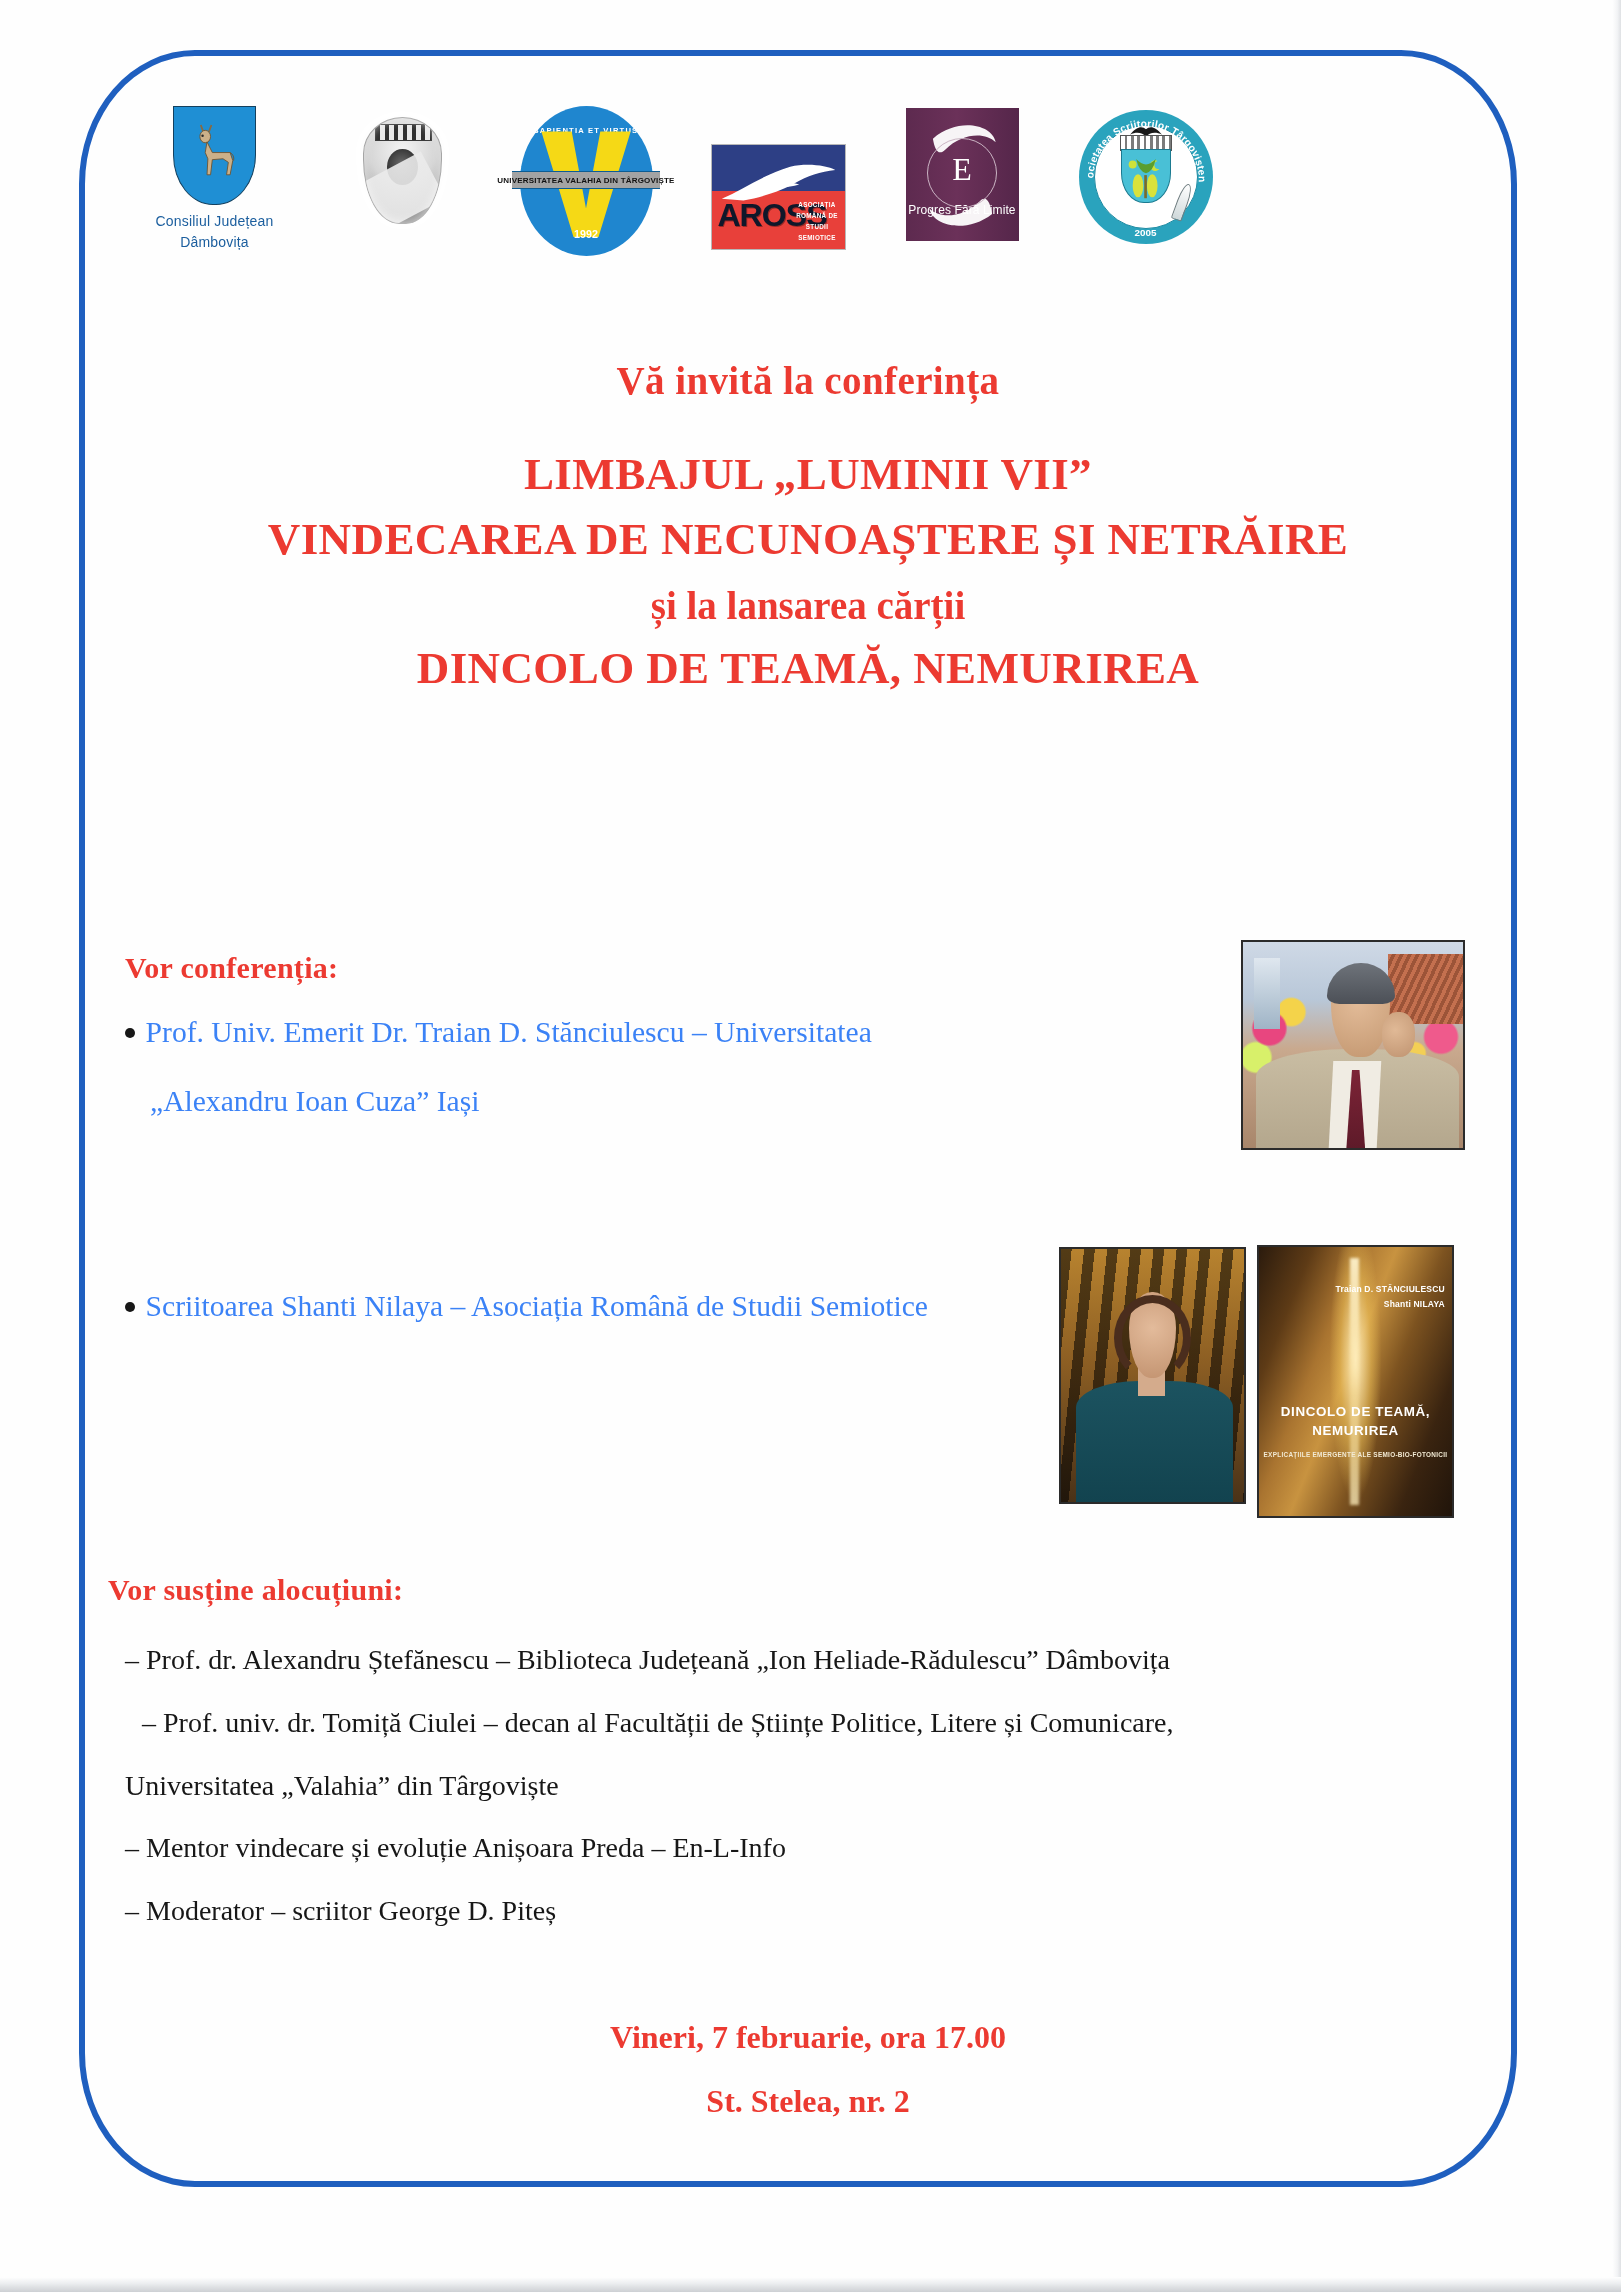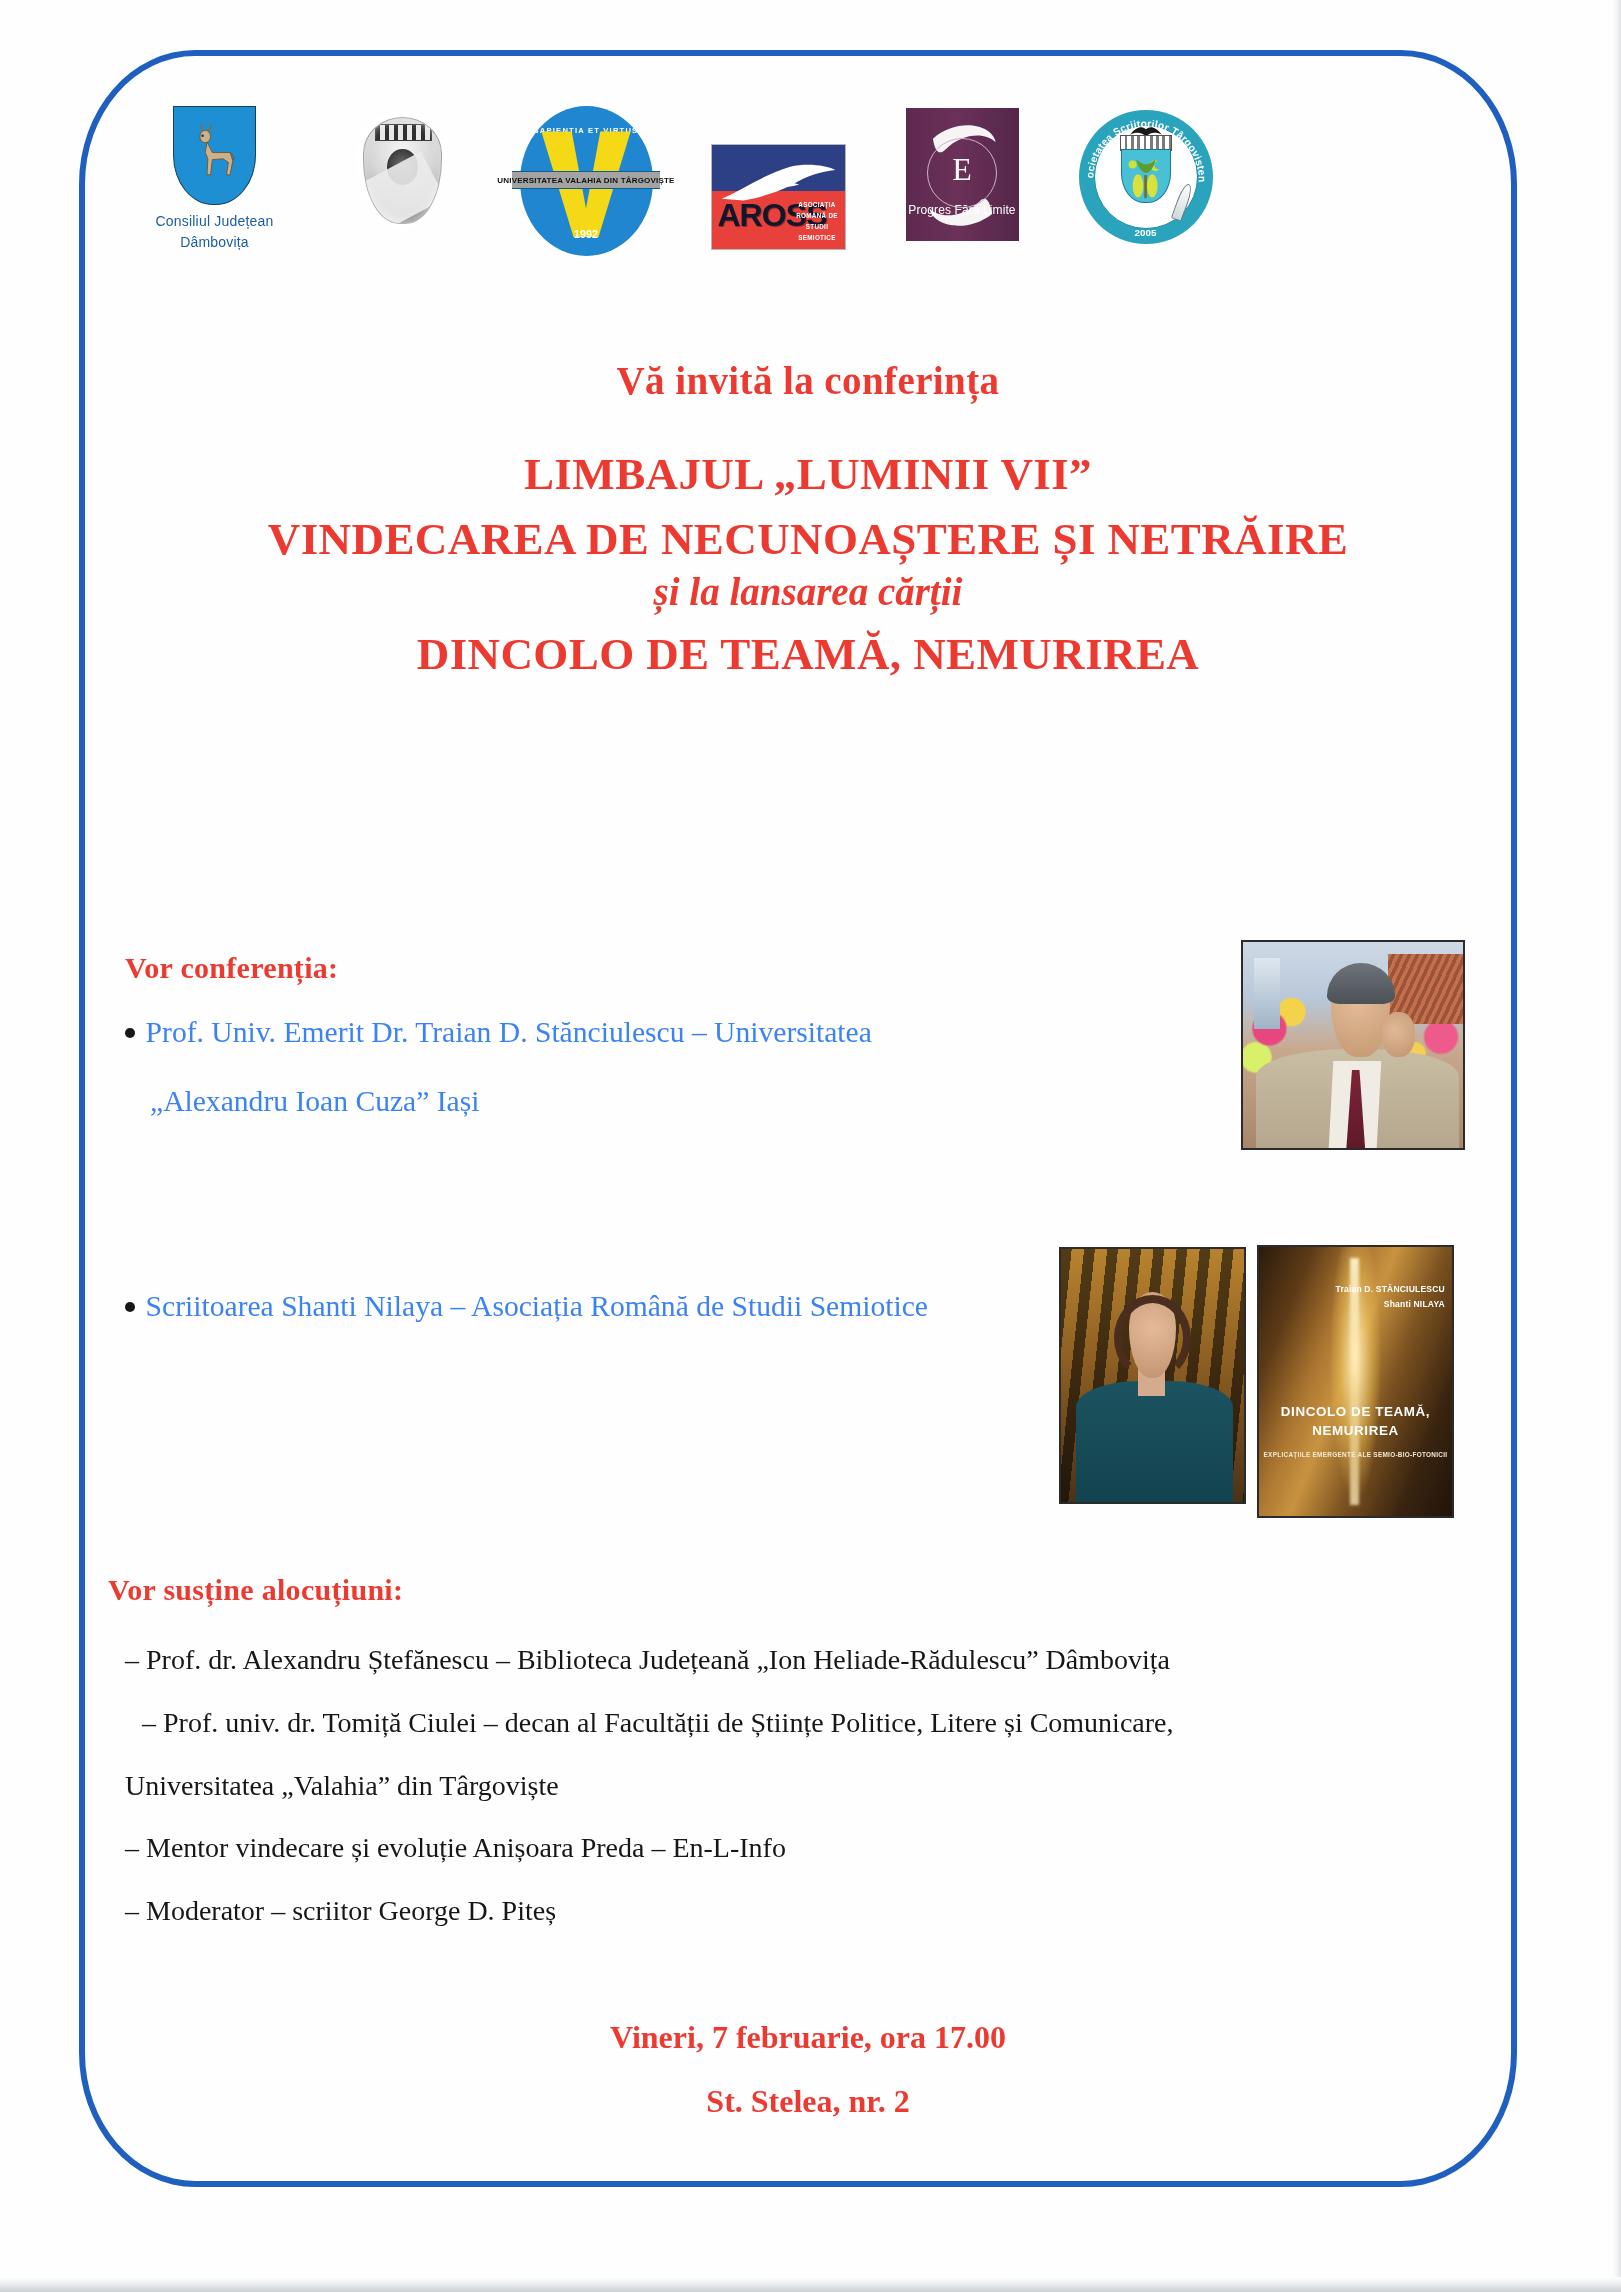--- a/index.html
+++ b/index.html
@@ -374,21 +374,21 @@
     top: 358px;
     width: 1402px;
     text-align: center;
     color: #ec3a31;
     font-family: "Liberation Serif", serif;
     font-weight: bold;
   }
   .h-invite   { font-size: 39px; letter-spacing: 0.4px; }
   .h-title1   { font-size: 45px; margin-top: 45px; letter-spacing: 0.4px; }
   .h-title2   { font-size: 45px; margin-top: 12.5px; letter-spacing: 0.4px; }
-  .h-si       { font-size: 39px; margin-top: 4px; font-style: italic; }
+  .h-si       { font-size: 39px; margin-top: 18px; }
   .h-book     { font-size: 45px; margin-top: 14.3px; letter-spacing: 0.4px; }
 
   
   .sect-label {
     position: absolute;
     color: #ec3a31;
     font-family: "Liberation Serif", serif;
     font-size: 30px;
     font-weight: bold;
     letter-spacing: 0.3px;

